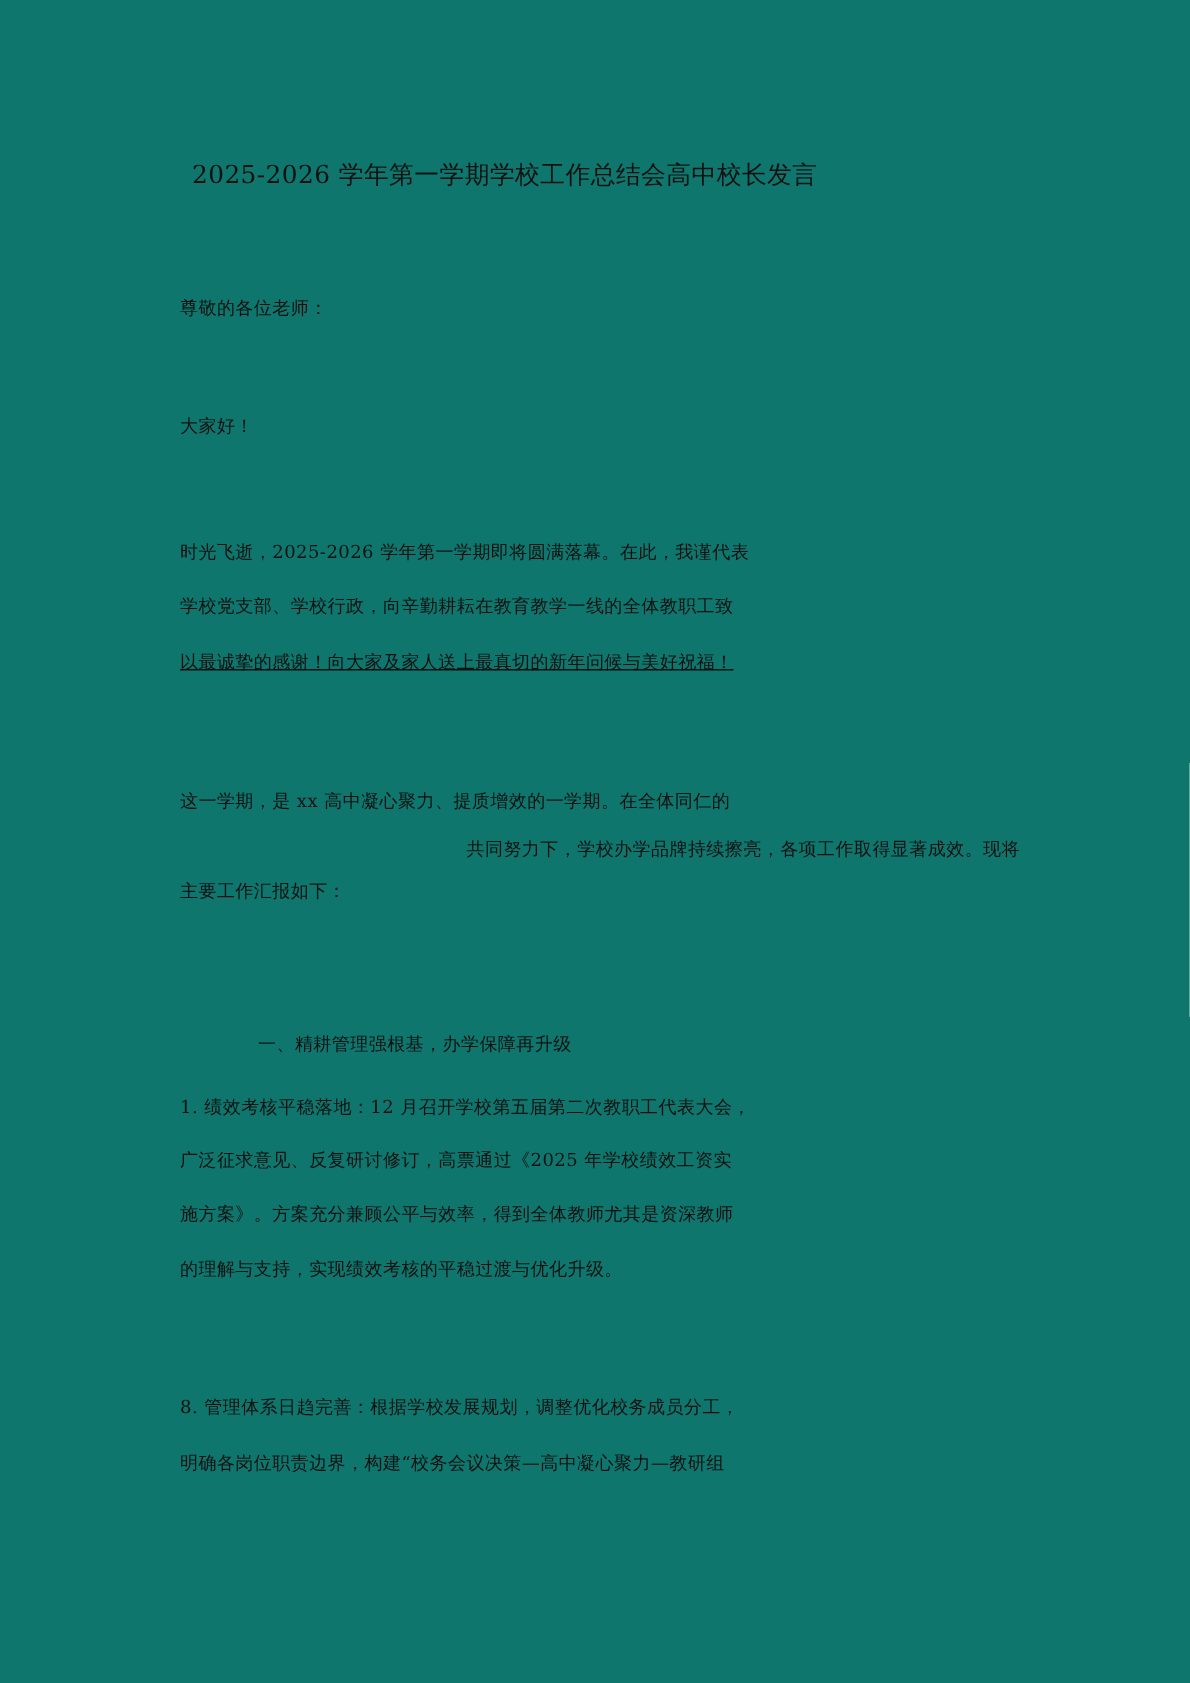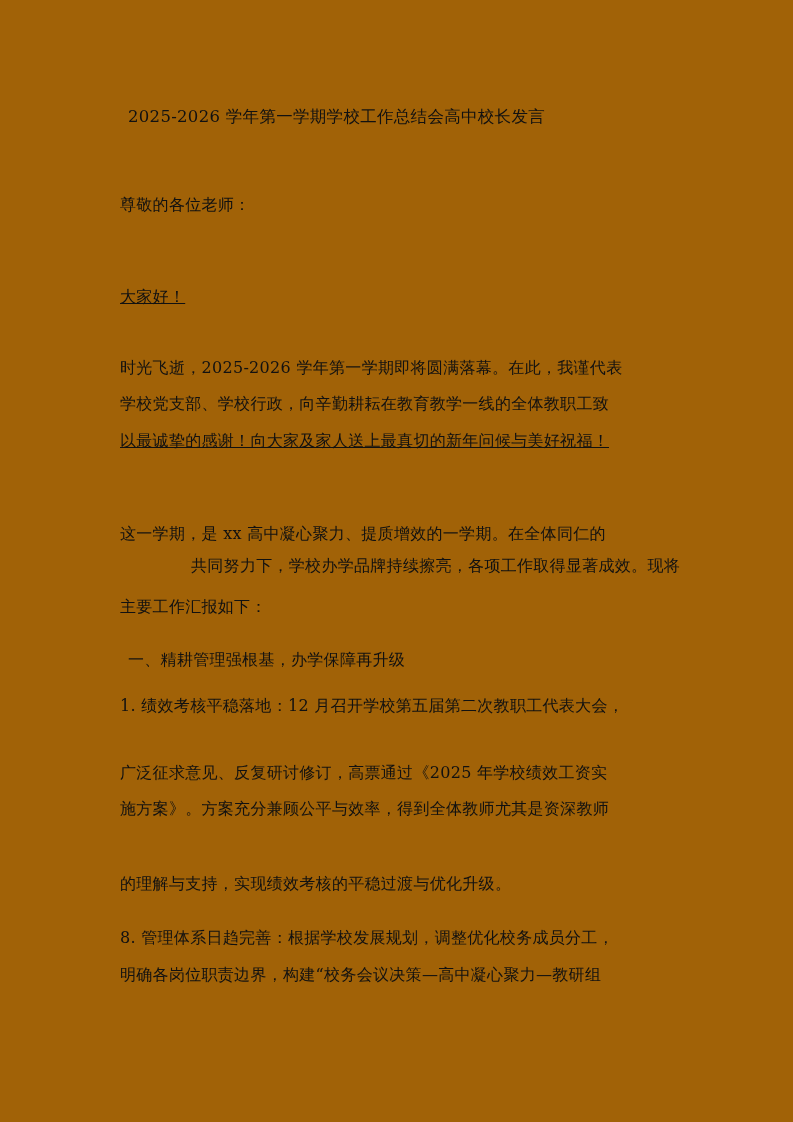--- a/index.html
+++ b/index.html
@@ -13,27 +13,27 @@
       position: relative;
       overflow: hidden;
       font-family: "DejaVu Serif", "Liberation Serif", serif;
       color: #111111;
     }
     .page {
       position: absolute;
       left: 0; top: 0;
       width: 793px;
       height: 1122px;
-      background: #a16207;
+      background: #0f766e;
     }
     .line {
       position: absolute;
       left: 120px;
       width: 560px;
-      font-size: 16px;
+      font-size: 12px;
       line-height: 20px;
       white-space: nowrap;
       letter-spacing: 0.3px;
     }
     .title {
       left: 128px;
       font-size: 16.5px;
     }
     .heading {
       left: 128px;
@@ -41,42 +41,42 @@
   </style>
 </head>
 <body>
 
 <div class="page">
 
   <div class="line title" style="top:107px;">2025-2026 学年第一学期学校工作总结会高中校长发言</div>
 
   <div class="line" style="top:195px;">尊敬的各位老师：</div>
 
-  <div class="line" style="top:287px;text-decoration:underline;">大家好！</div>
+  <div class="line" style="top:274px;">大家好！</div>
 
   <div>
     <div class="line" style="top:358px;">时光飞逝，2025-2026 学年第一学期即将圆满落幕。在此，我谨代表</div>
     <div class="line" style="top:394px;font-family:Liberation Serif, serif;">学校党支部、学校行政，向辛勤耕耘在教育教学一线的全体教职工致</div>
     <div class="line" style="top:431px;text-decoration:underline;">以最诚挚的感谢！向大家及家人送上最真切的新年问候与美好祝福！</div>
   </div>
 
   <div>
     <div class="line" style="top:524px;">这一学期，是 xx 高中凝心聚力、提质增效的一学期。在全体同仁的</div>
     <div class="line" style="top:556px;text-align:right;">共同努力下，学校办学品牌持续擦亮，各项工作取得显著成效。现将</div>
-    <div class="line" style="top:597px;">主要工作汇报如下：</div>
+    <div class="line" style="top:584px;">主要工作汇报如下：</div>
   </div>
 
   <div>
-    <div class="line heading" style="top:650px;">一、精耕管理强根基，办学保障再升级</div>
+    <div class="line heading" style="top:686px;margin-left:44px;">一、精耕管理强根基，办学保障再升级</div>
 
     <div>
-      <div class="line" style="top:696px;">1. 绩效考核平稳落地：12 月召开学校第五届第二次教职工代表大会，</div>
+      <div class="line" style="top:728px;">1. 绩效考核平稳落地：12 月召开学校第五届第二次教职工代表大会，</div>
       <div class="line" style="top:763px;">广泛征求意见、反复研讨修订，高票通过《2025 年学校绩效工资实</div>
       <div class="line" style="top:799px;">施方案》。方案充分兼顾公平与效率，得到全体教师尤其是资深教师</div>
-      <div class="line" style="top:836px;margin-top:38px;">的理解与支持，实现绩效考核的平稳过渡与优化升级。</div>
+      <div class="line" style="top:836px;">的理解与支持，实现绩效考核的平稳过渡与优化升级。</div>
     </div>
 
     <div>
       <div class="line" style="top:928px;">8. 管理体系日趋完善：根据学校发展规划，调整优化校务成员分工，</div>
       <div class="line" style="top:965px;">明确各岗位职责边界，构建“校务会议决策—高中凝心聚力—教研组</div>
     </div>
   </div>
 
 </div>
 

